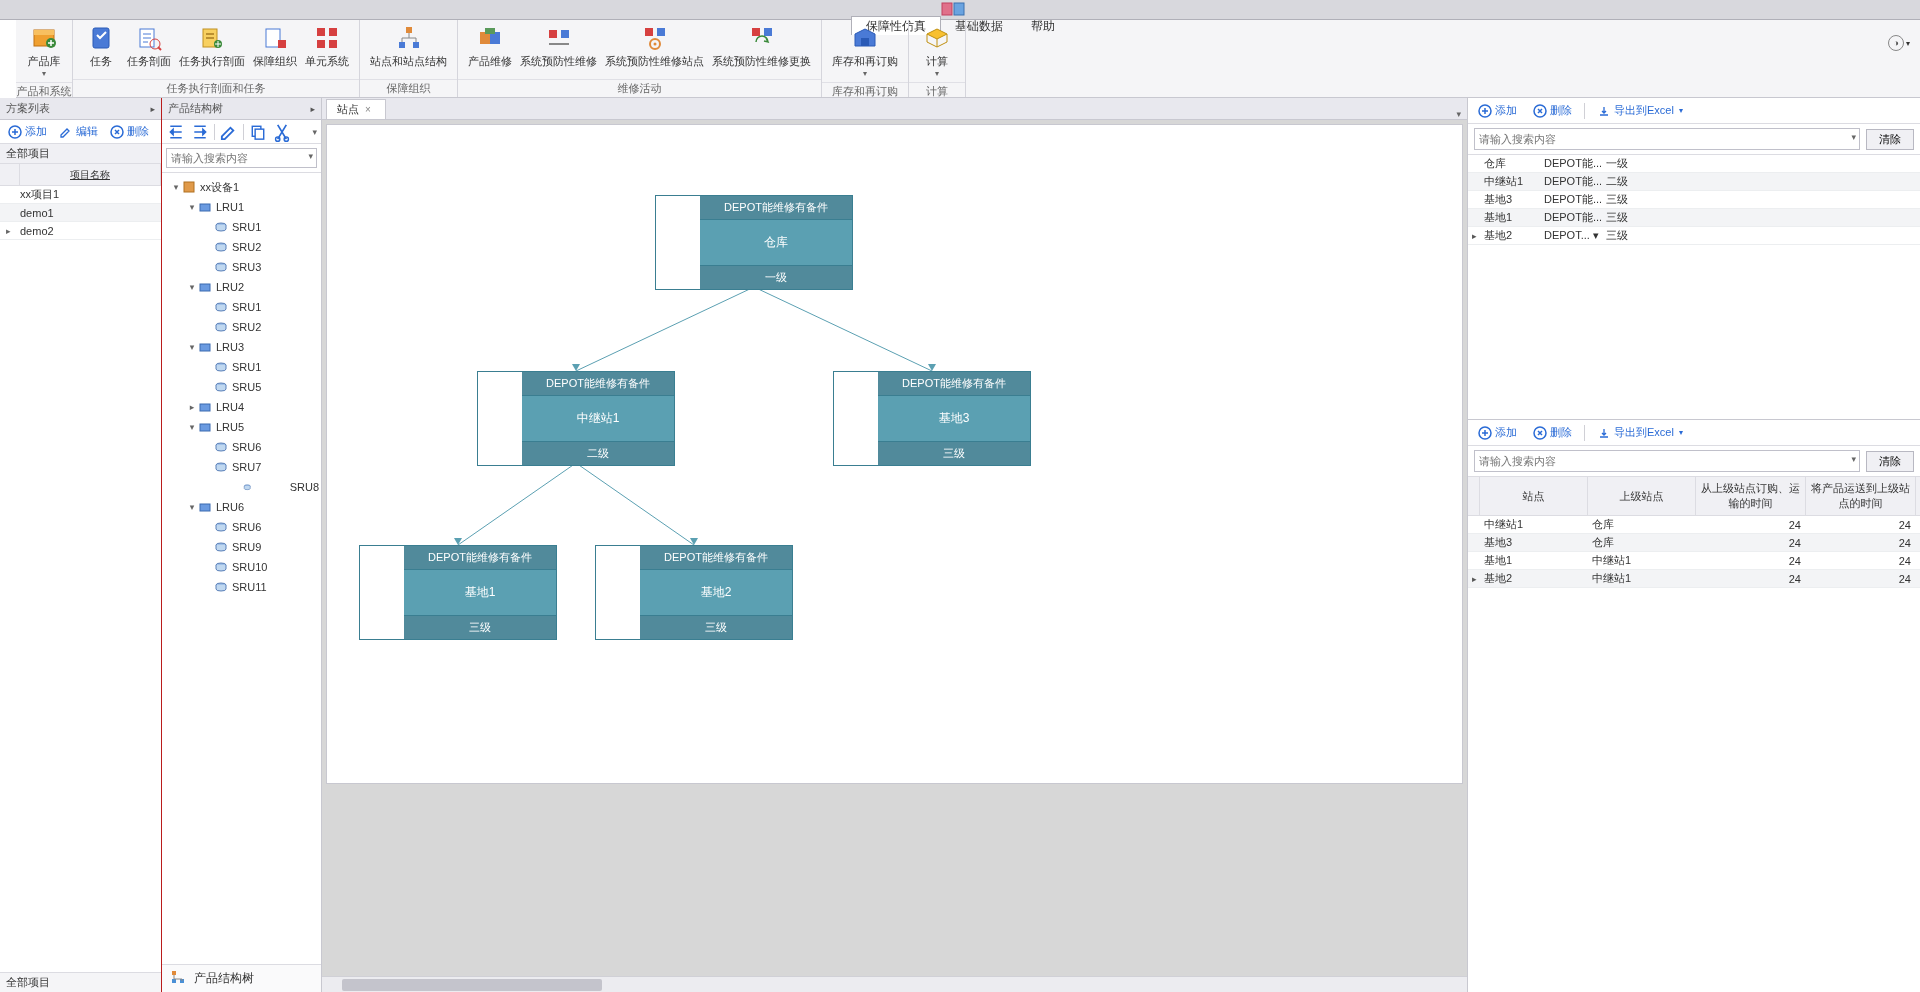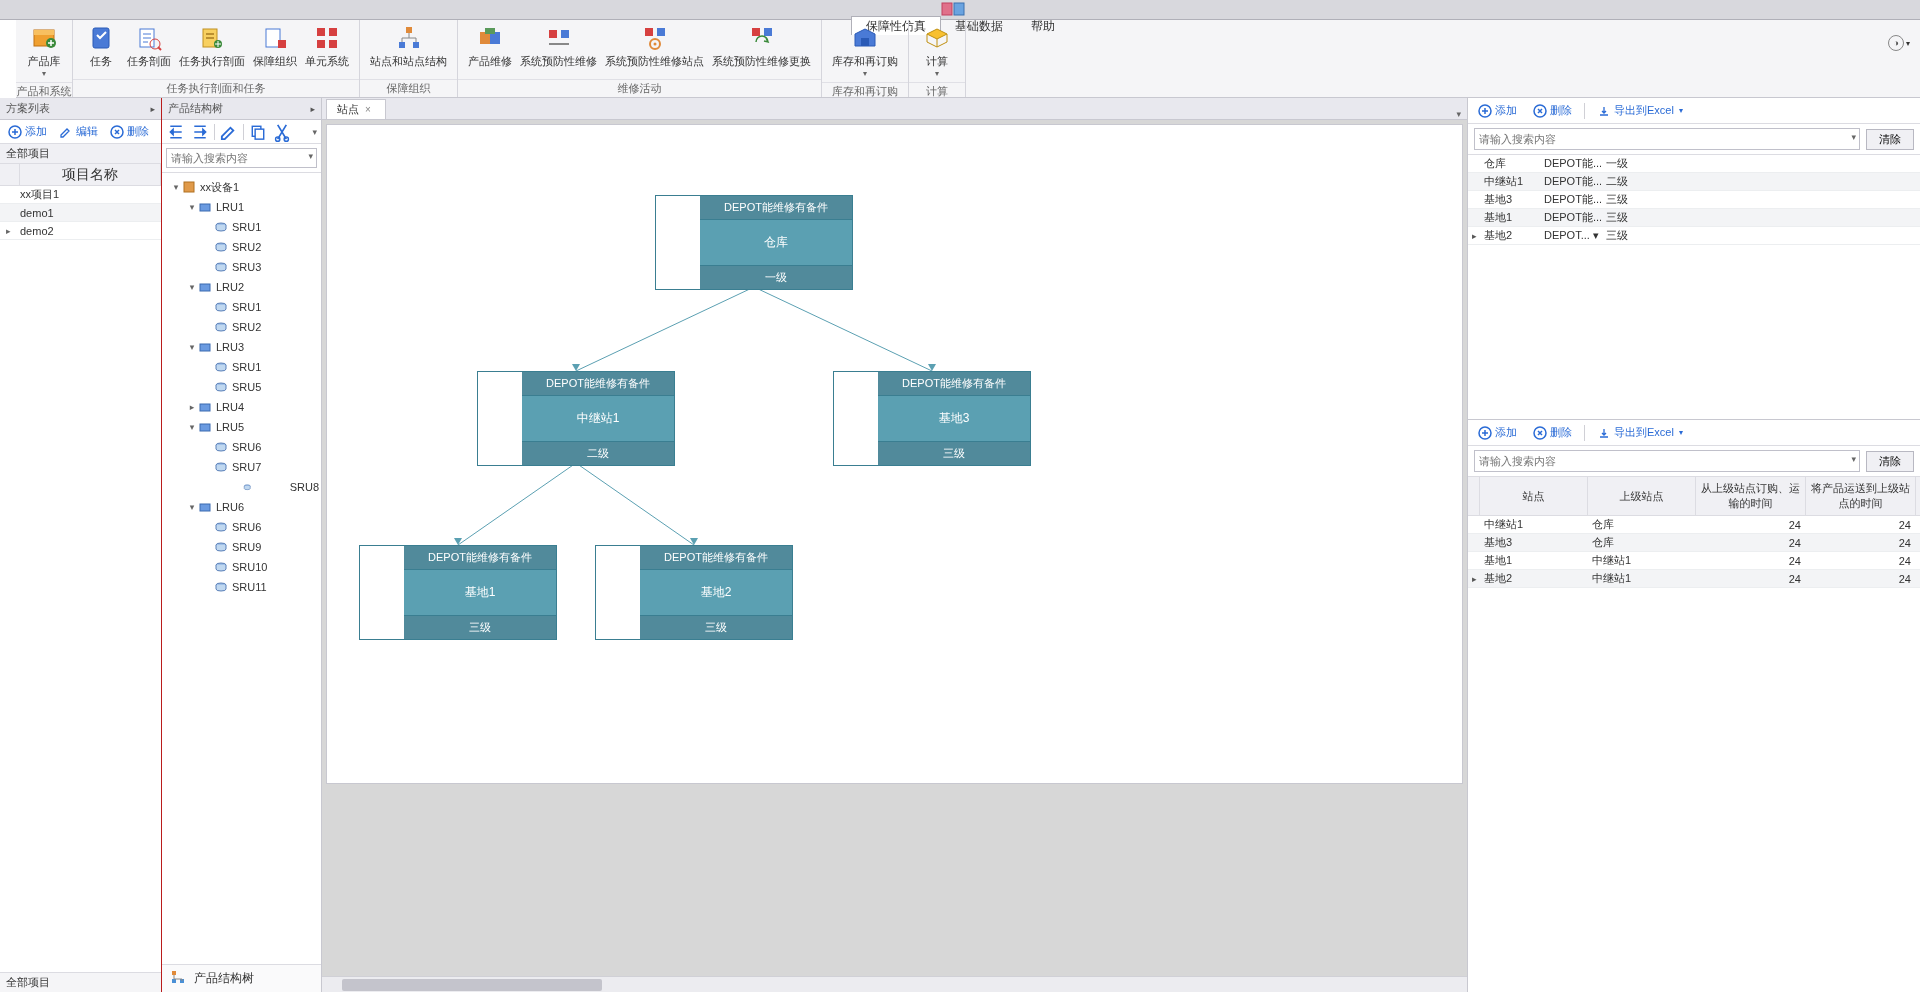--- a/index.html
+++ b/index.html
@@ -34,21 +34,21 @@
 .panel-header .collapse { margin-left: auto; font-size: 9px; cursor: pointer; }
 
 .panel-toolbar { height: 24px; border-bottom: 1px solid #dcdce2; display: flex; align-items: center; padding: 0 4px; gap: 4px; }
 .tb-btn { display: inline-flex; align-items: center; gap: 3px; padding: 2px 4px; cursor: pointer; font-size: 11px; }
 .tb-btn .tb-icon { width: 14px; height: 14px; display: inline-flex; align-items: center; justify-content: center; }
 .tb-icon-only { width: 20px; height: 20px; display: inline-flex; align-items: center; justify-content: center; cursor: pointer; }
 
 .status-strip { height: 20px; background: #f0f0f4; border-bottom: 1px solid #dcdce2; padding: 0 6px; display: flex; align-items: center; font-size: 11px; }
 
 .grid-head { height: 22px; background: #f0f0f4; border-bottom: 1px solid #dcdce2; display: flex; align-items: center; }
-.grid-head .cell { padding: 0 6px; border-right: 1px solid #dcdce2; height: 100%; display: flex; align-items: center; font-size: 14px; }
+.grid-head .cell { padding: 0 6px; border-right: 1px solid #dcdce2; height: 100%; display: flex; align-items: center; font-size: 10px; text-decoration: underline; }
 .grid-body { flex: 1; overflow: auto; }
 .grid-row { height: 18px; display: flex; align-items: center; border-bottom: 1px solid #eceef0; cursor: pointer; justify-content: flex-end; }
 .grid-row:nth-child(even) { background: #f3f4f6; }
 .grid-row .cell { padding: 0 6px; font-size: 11px; }
 .grid-row .marker { width: 14px; text-align: center; color: #666; font-size: 9px; }
 
 .panel-footer { height: 20px; background: #f5f5f7; border-top: 1px solid #dcdce2; padding: 0 6px; display: flex; align-items: center; font-size: 11px; }
 
 
 .tree-search { padding: 4px; border-bottom: 1px solid #dcdce2; }

